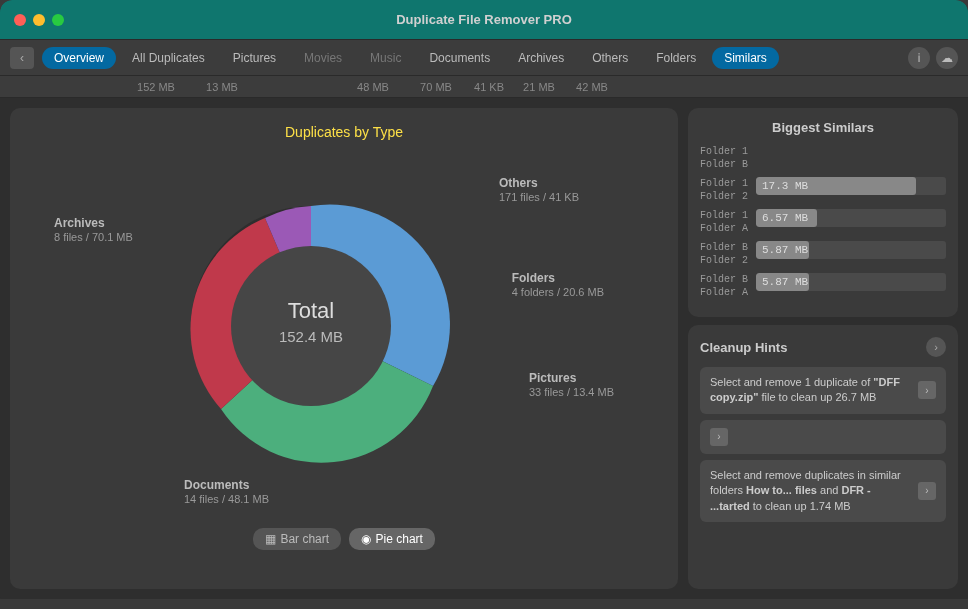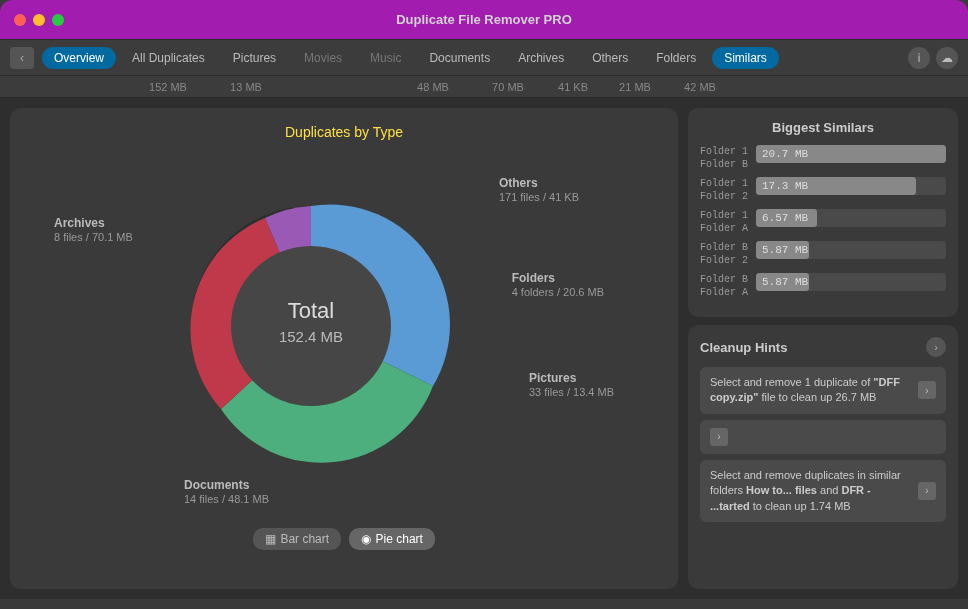--- a/index.html
+++ b/index.html
@@ -7,21 +7,21 @@
       width: 968px;
       height: 609px;
       background: #3a3a3a;
       font-family: -apple-system, BlinkMacSystemFont, 'Helvetica Neue', Arial, sans-serif;
       overflow: hidden;
       border-radius: 12px;
     }
 
     
     .title-bar {
-      background: #a21caf;
+      background: #0f766e;
       height: 40px;
       display: flex;
       align-items: center;
       justify-content: center;
       position: relative;
       border-radius: 12px 12px 0 0;
       border-bottom: 1px solid #2a2a2a;
     }
     .traffic-lights {
       position: absolute;
@@ -336,21 +336,21 @@
   <div class="nav-tab">Folders</div>
   <div class="nav-tab active">Similars</div>
   <div class="nav-icons">
     <div class="nav-icon-btn">ℹ</div>
     <div class="nav-icon-btn">☁</div>
   </div>
 </div>
 
 <div style="background:#3c3c3c; height:22px; display:flex; align-items:center; border-bottom:1px solid #2a2a2a; padding-left:10px;">
   <div style="width:28px;"></div>
-  <div style="display:flex; gap:12px; align-items:center;">
+  <div style="display:flex; gap:0px; align-items:center;">
     <span class="size-cell" style="width:80px; text-align:center;"></span>
     <span class="size-cell" style="width:76px; text-align:center;">152 MB</span>
     <span class="size-cell" style="width:56px; text-align:center;">13 MB</span>
     <span class="size-cell" style="width:44px; text-align:center;"></span>
     <span class="size-cell" style="width:44px; text-align:center;"></span>
     <span class="size-cell" style="width:70px; text-align:center;">48 MB</span>
     <span class="size-cell" style="width:56px; text-align:center;">70 MB</span>
     <span class="size-cell" style="width:50px; text-align:center;">41 KB</span>
     <span class="size-cell" style="width:50px; text-align:center;">21 MB</span>
     <span class="size-cell" style="width:56px; text-align:center;">42 MB</span>
@@ -426,24 +426,20 @@
   <div class="right-panel">
 
     <div class="similars-panel">
       <div class="panel-title">Biggest Similars</div>
 
       <div class="similar-row">
         <div class="similar-label">
           <span>Folder 1</span><br>
           <span>Folder B</span>
         </div>
-        <div class="similar-bar-bg">
-          <div class="similar-bar-fill" style="width:100%"></div>
-          <span class="similar-bar-text">20.7 MB</span>
-        </div>
       </div>
 
       <div class="similar-row">
         <div class="similar-label">
           <span>Folder 1</span><br>
           <span>Folder 2</span>
         </div>
         <div class="similar-bar-bg">
           <div class="similar-bar-fill" style="width:84%"></div>
           <span class="similar-bar-text">17.3 MB</span>

